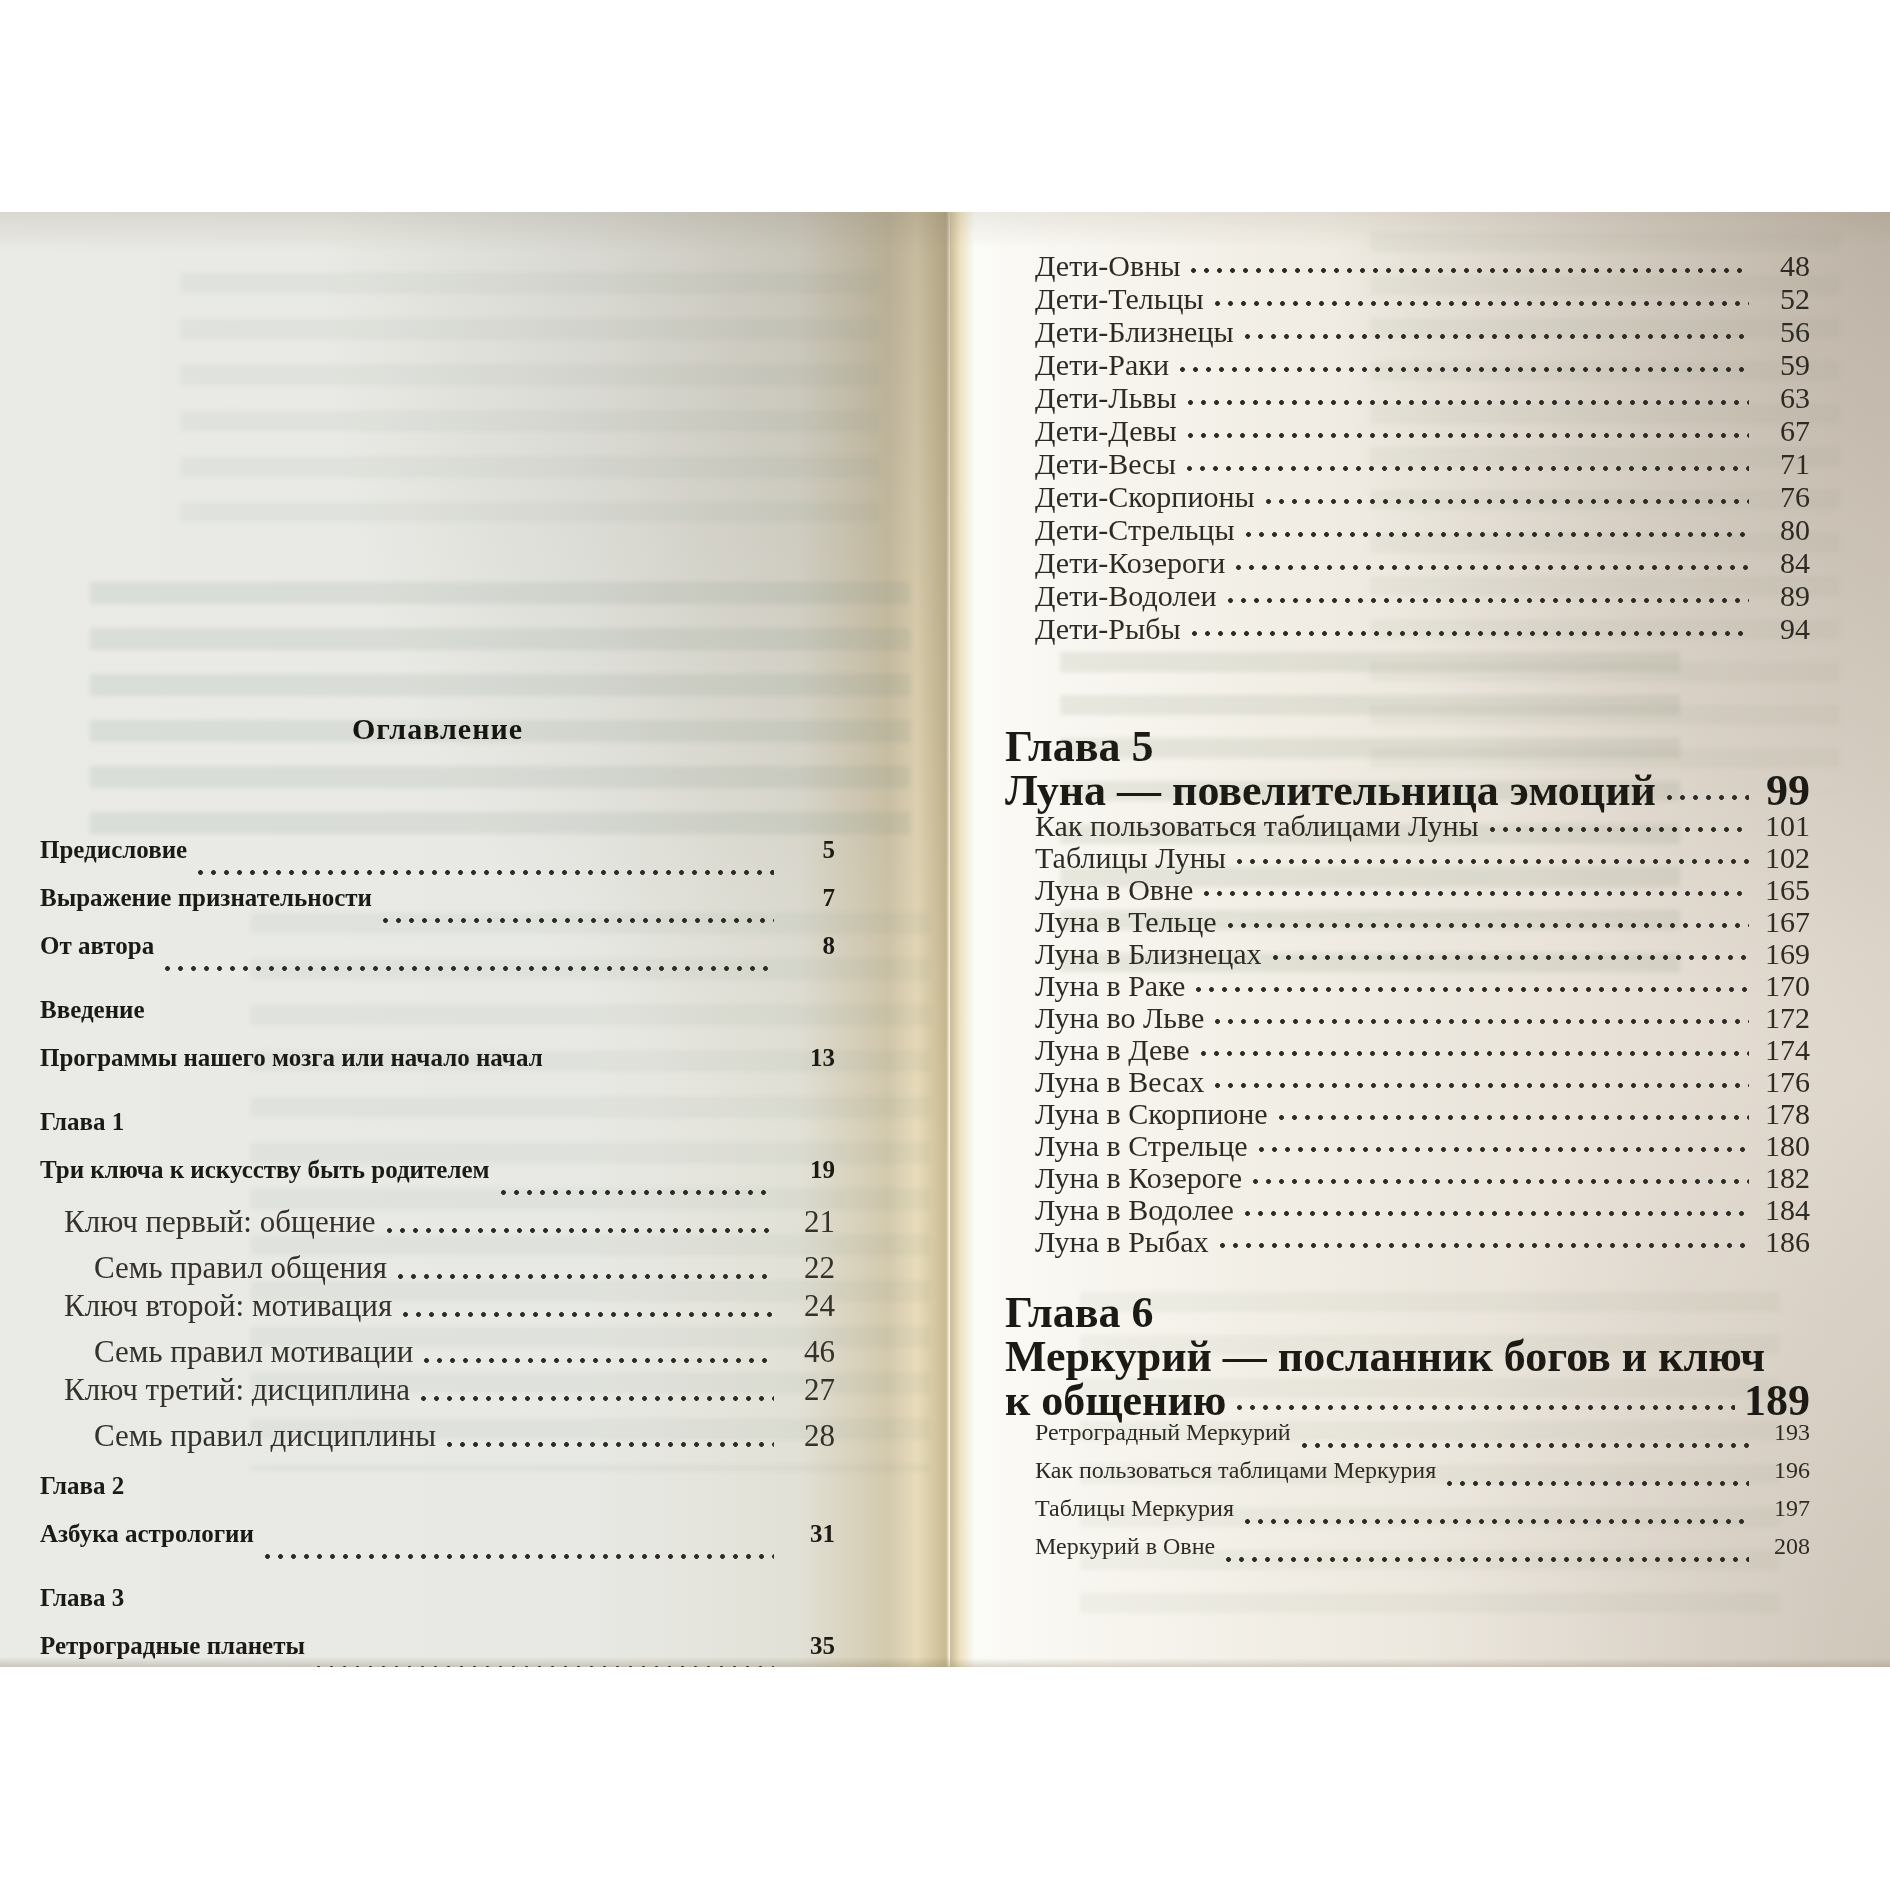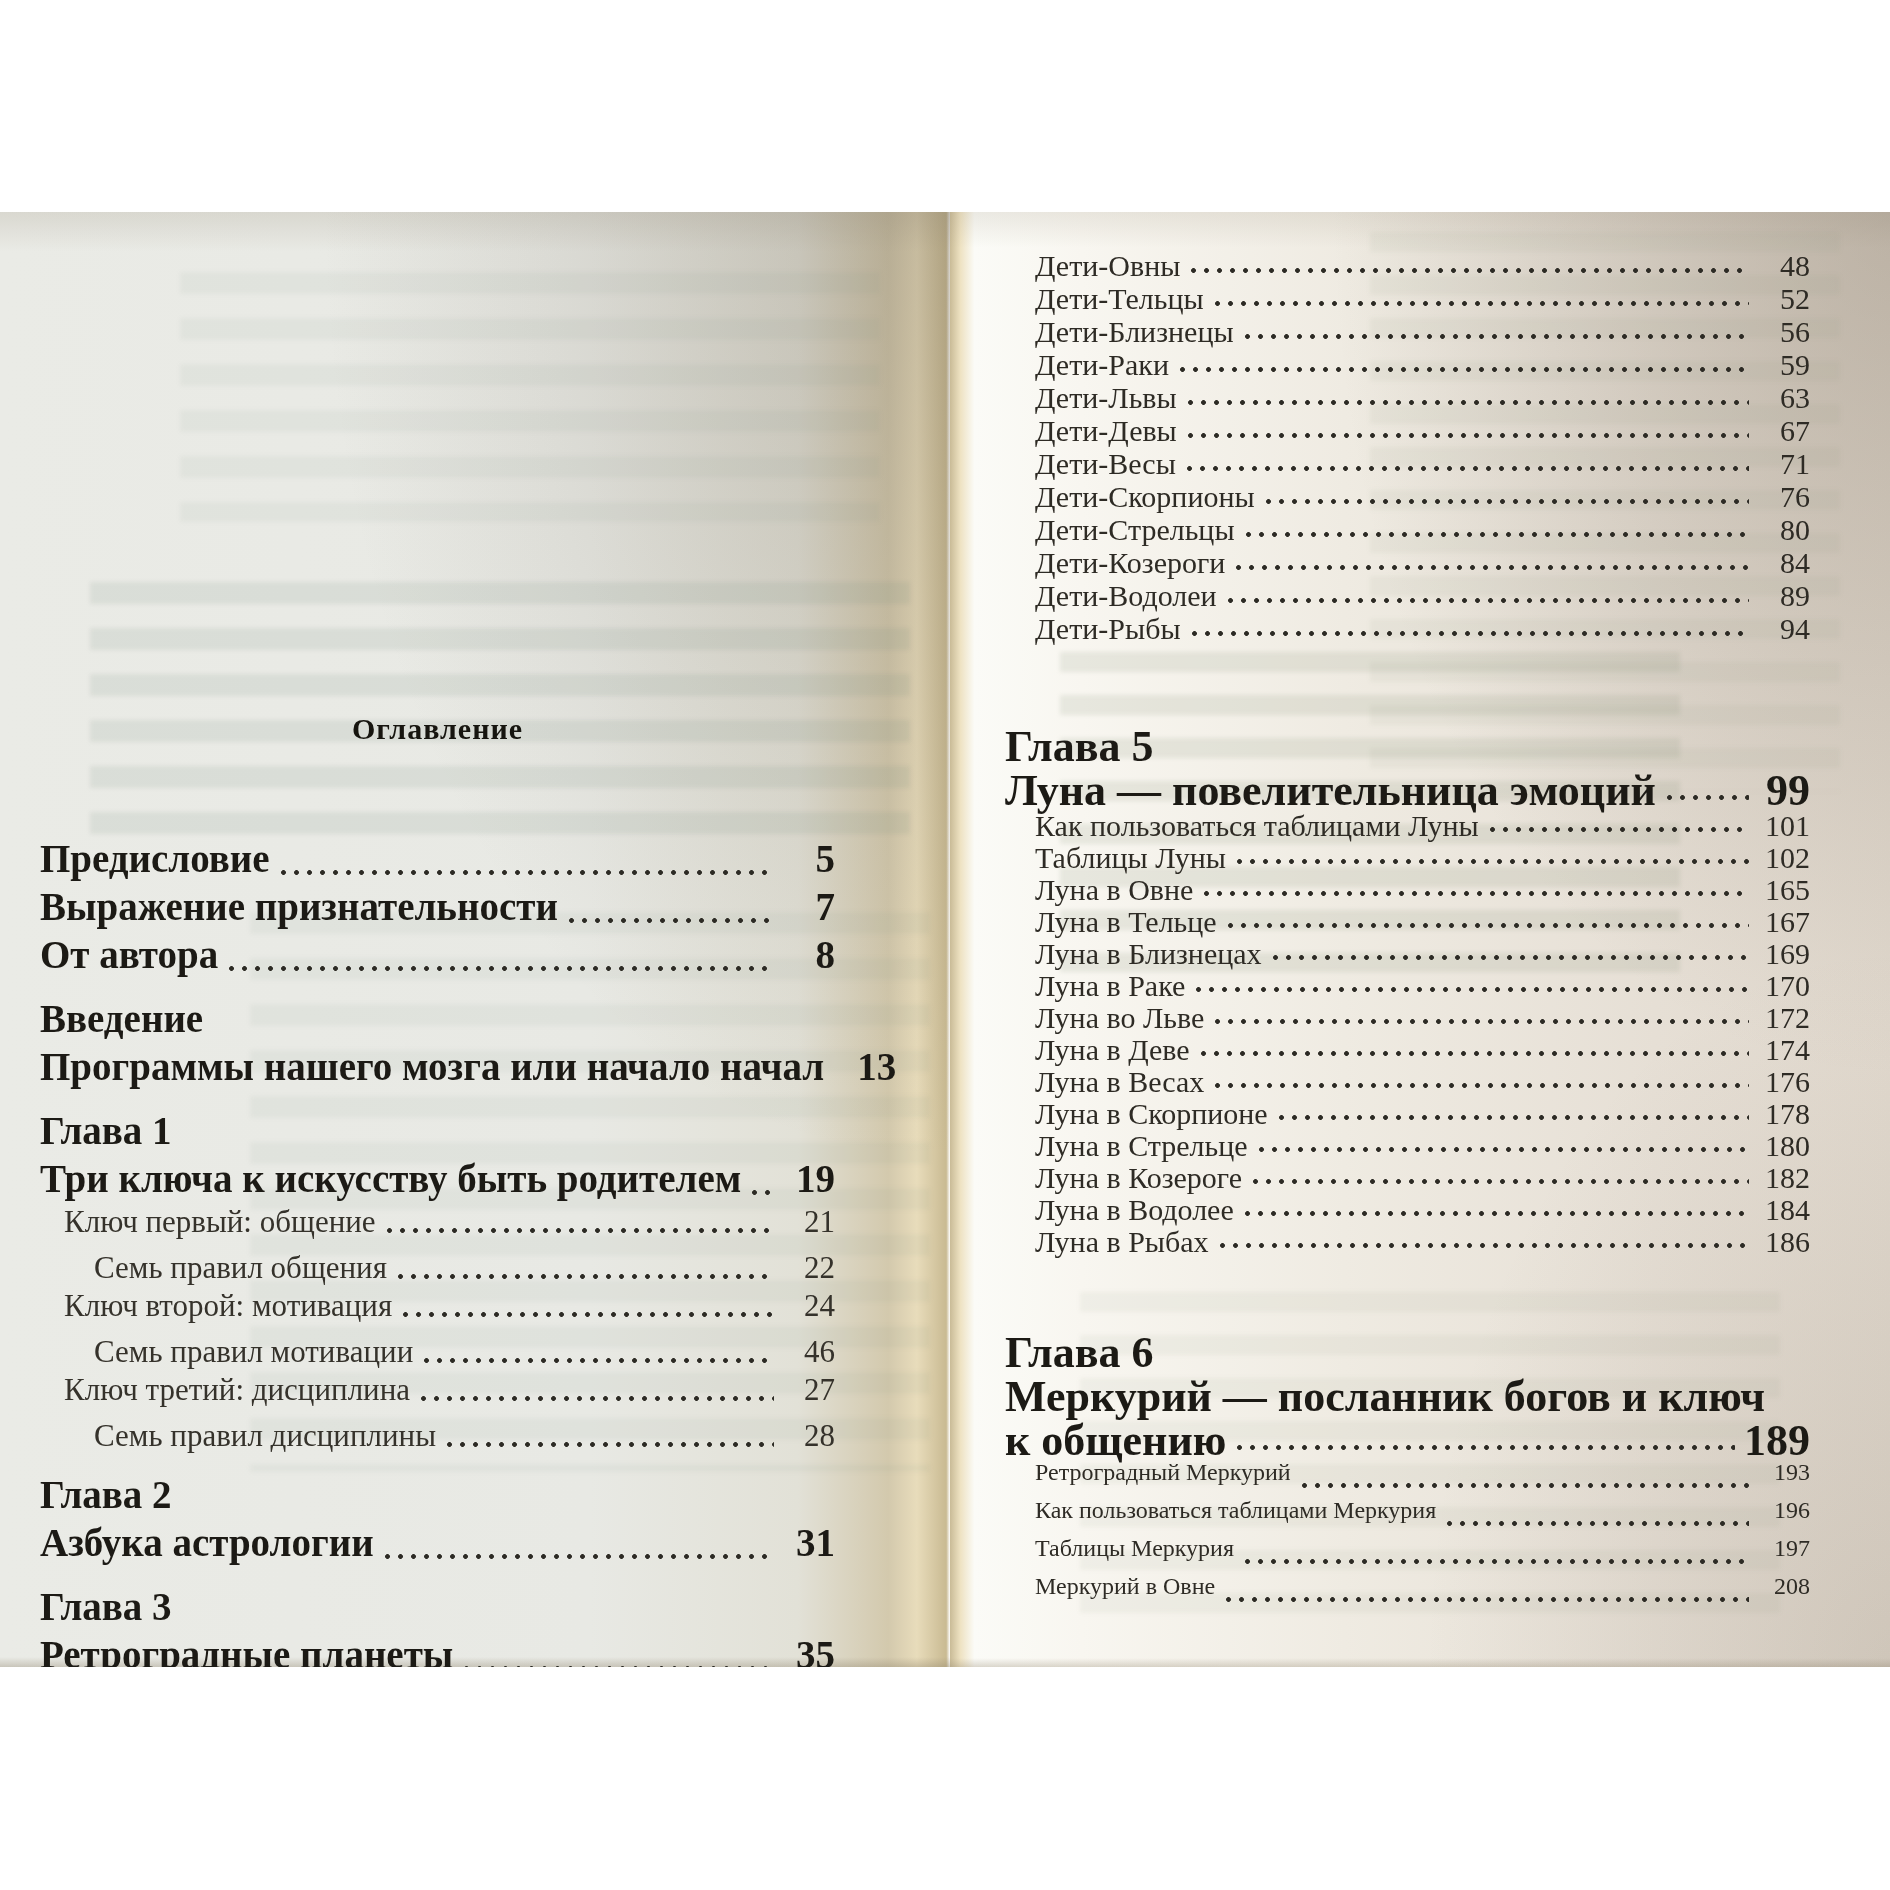--- a/index.html
+++ b/index.html
@@ -35,31 +35,31 @@
   
   .page-title{position:absolute;left:40px;top:500px;width:795px;text-align:center;
     font-weight:bold;font-size:30px;color:#16150f;letter-spacing:1px;}
 
   .toc{position:absolute;}
   .toc-left{left:40px;top:624px;width:795px;}
   .toc-right{left:55px;top:37px;width:805px;}
 
   .toc-section + .toc-section{margin-top:16px;}
   .toc-right .toc-section + .toc-section{margin-top:76px;}
-  .toc-right .toc-section.last{margin-top:70px;}
+  .toc-right .toc-section.last{margin-top:30px;}
 
   .toc-row{display:flex;align-items:baseline;white-space:nowrap;}
   .toc-row .label{flex:0 0 auto;}
   .toc-row .fill{flex:1 1 auto;align-self:flex-end;height:5px;margin:0 9px 9px 11px;}
   .toc-row .fill.dots{background-image:radial-gradient(circle at 2.5px 2.5px, #2d2b25 2.1px, rgba(0,0,0,0) 2.6px);
     background-size:13px 5px;background-repeat:repeat-x;background-position:left bottom;}
   .toc-row .num{flex:0 0 auto;text-align:right;min-width:52px;}
 
   
-  .toc-row.lb{height:48px;font-weight:bold;font-size:39px;color:#1c1a15;}
+  .toc-row.lb{height:48px;font-weight:bold;font-size:25px;color:#1c1a15;}
   .toc-row.ls{height:38px;font-size:31px;color:#35322b;}
   .toc-row.rh{height:44px;font-weight:bold;font-size:44px;color:#1c1a15;}
   .toc-row.ri{height:33px;font-size:30px;color:#2e2b25;}
   .toc-row.rl{height:32px;font-size:30px;color:#2e2b25;}
   .toc-row.rs{height:38px;font-size:24px;color:#2e2b25;}
 
   .ind1{padding-left:24px;}
   .ind2{padding-left:54px;margin-top:8px;}
   .toc-right .ind1{padding-left:30px;}
 </style>

